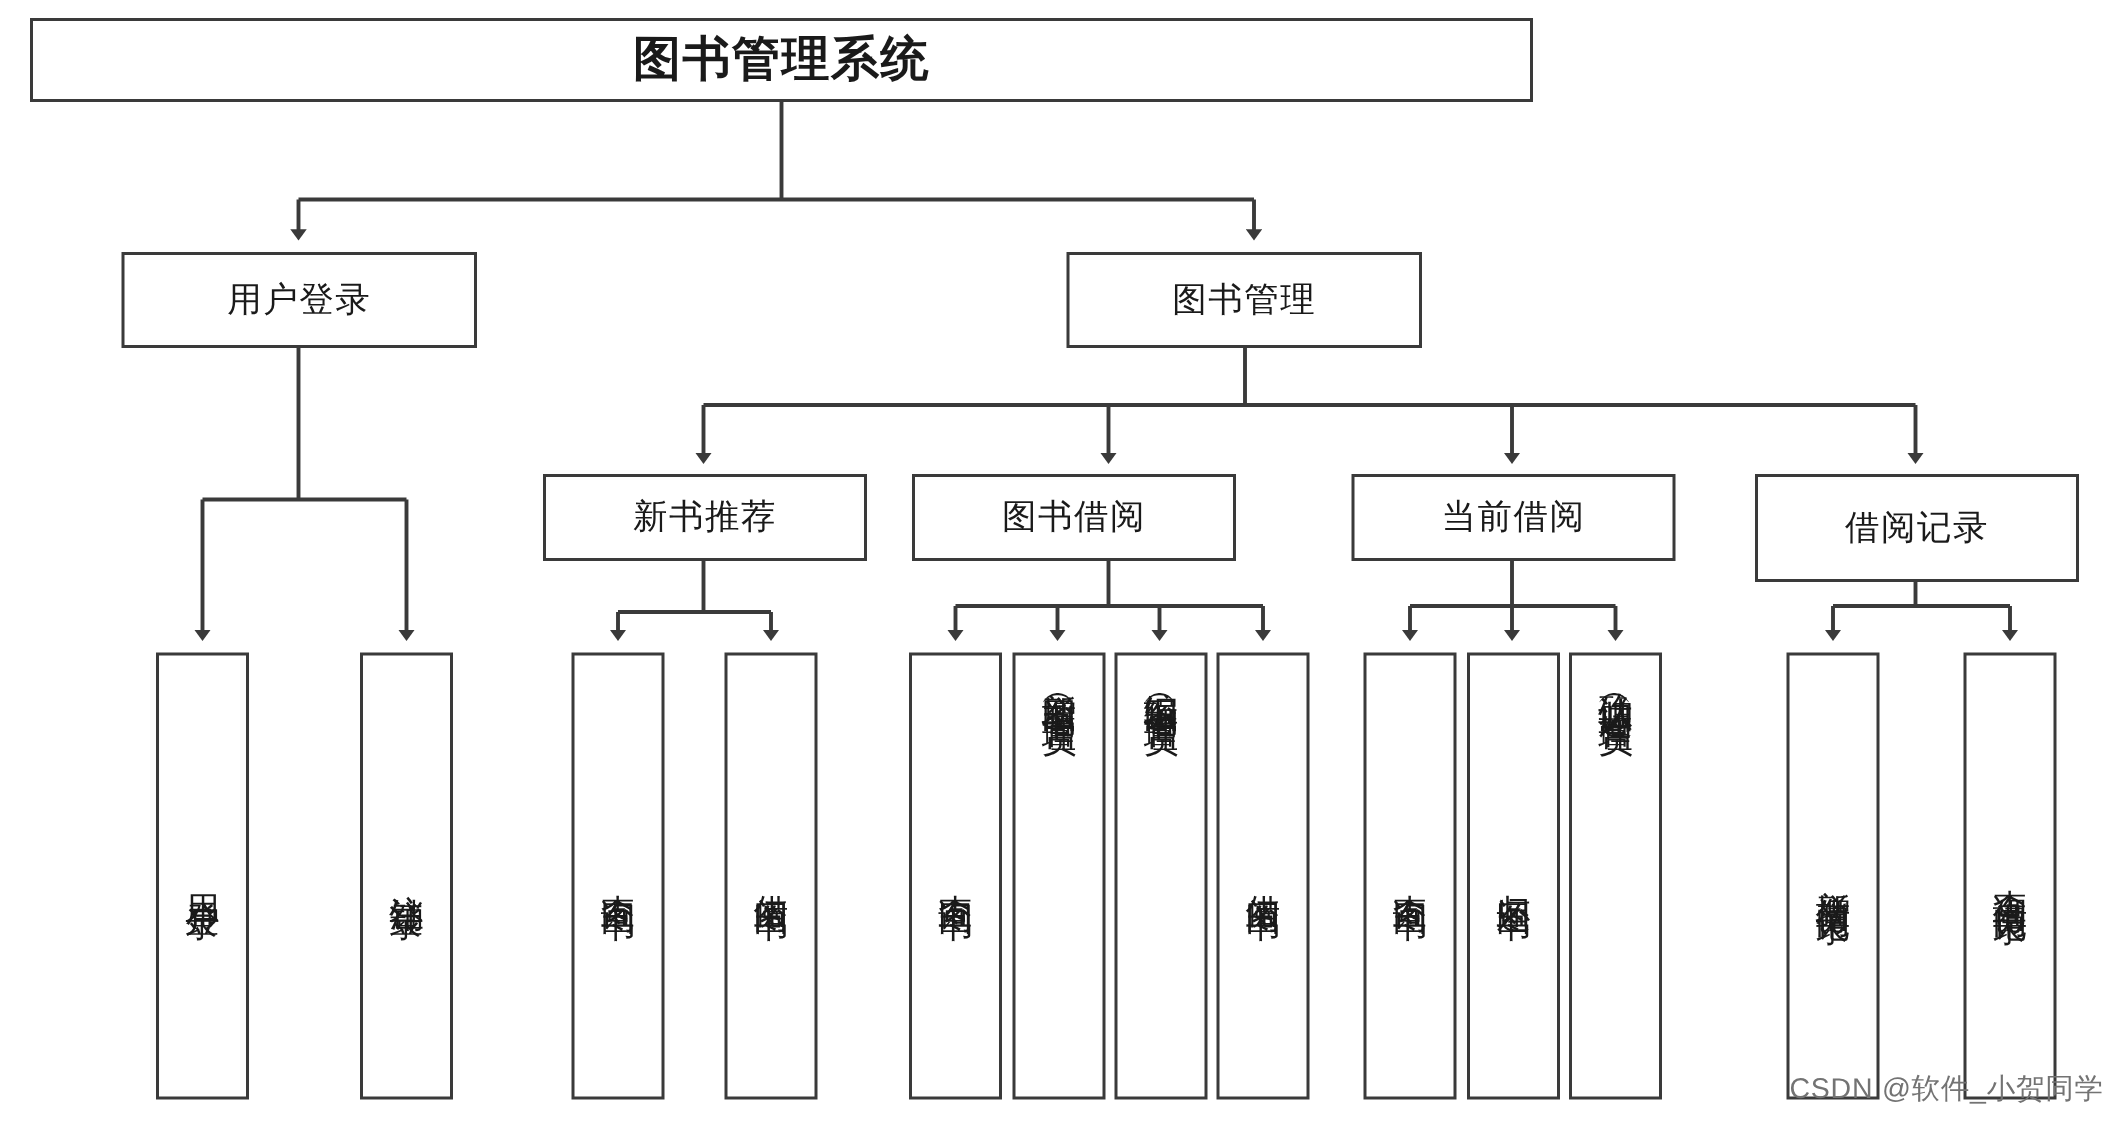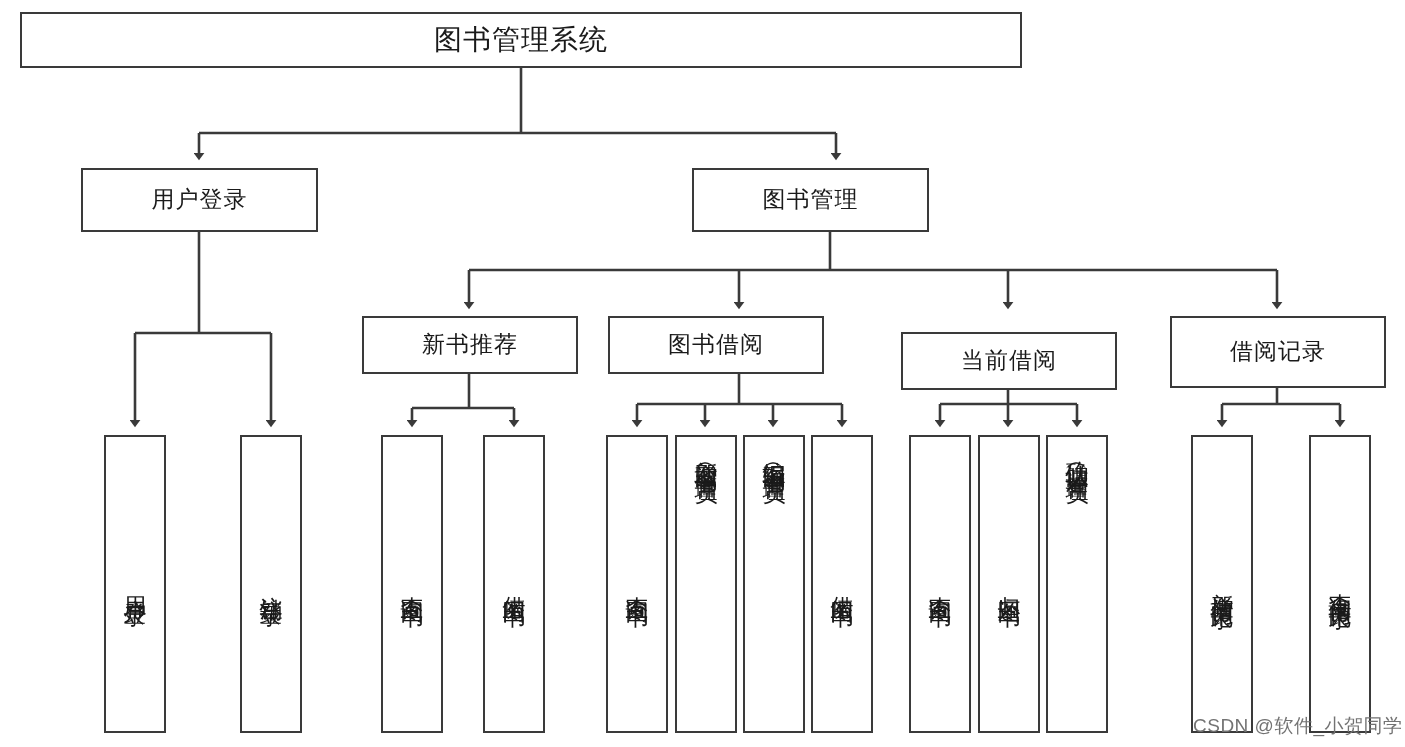--- a/index.html
+++ b/index.html
@@ -42,21 +42,22 @@
     line-height: 1.18;
     color: #1a1a1a;
   }
   
   .node.h .node-label {
     writing-mode: horizontal-tb;
     font-size: 23px;
     letter-spacing: 1px;
   }
   .node.root .node-label {
-    font-size: 28px;
+    font-size: 32px;
+    font-weight: bold;
   }
   
   .node.v {
     align-items: flex-start;
     justify-content: center;
     padding-top: 6px;
   }
   .node.v .node-label {
     writing-mode: vertical-rl;
     text-orientation: upright;
@@ -133,31 +134,31 @@
     </g>
   </svg>
 
   <div class="node h root" style="left:20px; top:12px; width:1002px; height:56px;">
     <span class="node-label">图书管理系统</span>
   </div>
 
   <div class="node h" style="left:81px; top:168px; width:237px; height:64px;">
     <span class="node-label">用户登录</span>
   </div>
-  <div class="node h" style="left:692px; top:168px; width:237px; height:64px;">
+  <div class="node h" style="left:711px; top:168px; width:237px; height:64px;">
     <span class="node-label">图书管理</span>
   </div>
 
   <div class="node h" style="left:362px; top:316px; width:216px; height:58px;">
     <span class="node-label">新书推荐</span>
   </div>
   <div class="node h" style="left:608px; top:316px; width:216px; height:58px;">
     <span class="node-label">图书借阅</span>
   </div>
-  <div class="node h" style="left:901px; top:332px; width:216px; height:58px;">
+  <div class="node h" style="left:901px; top:316px; width:216px; height:58px;">
     <span class="node-label">当前借阅</span>
   </div>
   <div class="node h" style="left:1170px; top:316px; width:216px; height:72px;">
     <span class="node-label">借阅记录</span>
   </div>
 
   <div class="node v center" style="left:104px; top:435px; width:62px; height:298px;">
     <span class="node-label">用户登录</span>
   </div>
   <div class="node v center" style="left:240px; top:435px; width:62px; height:298px;">

